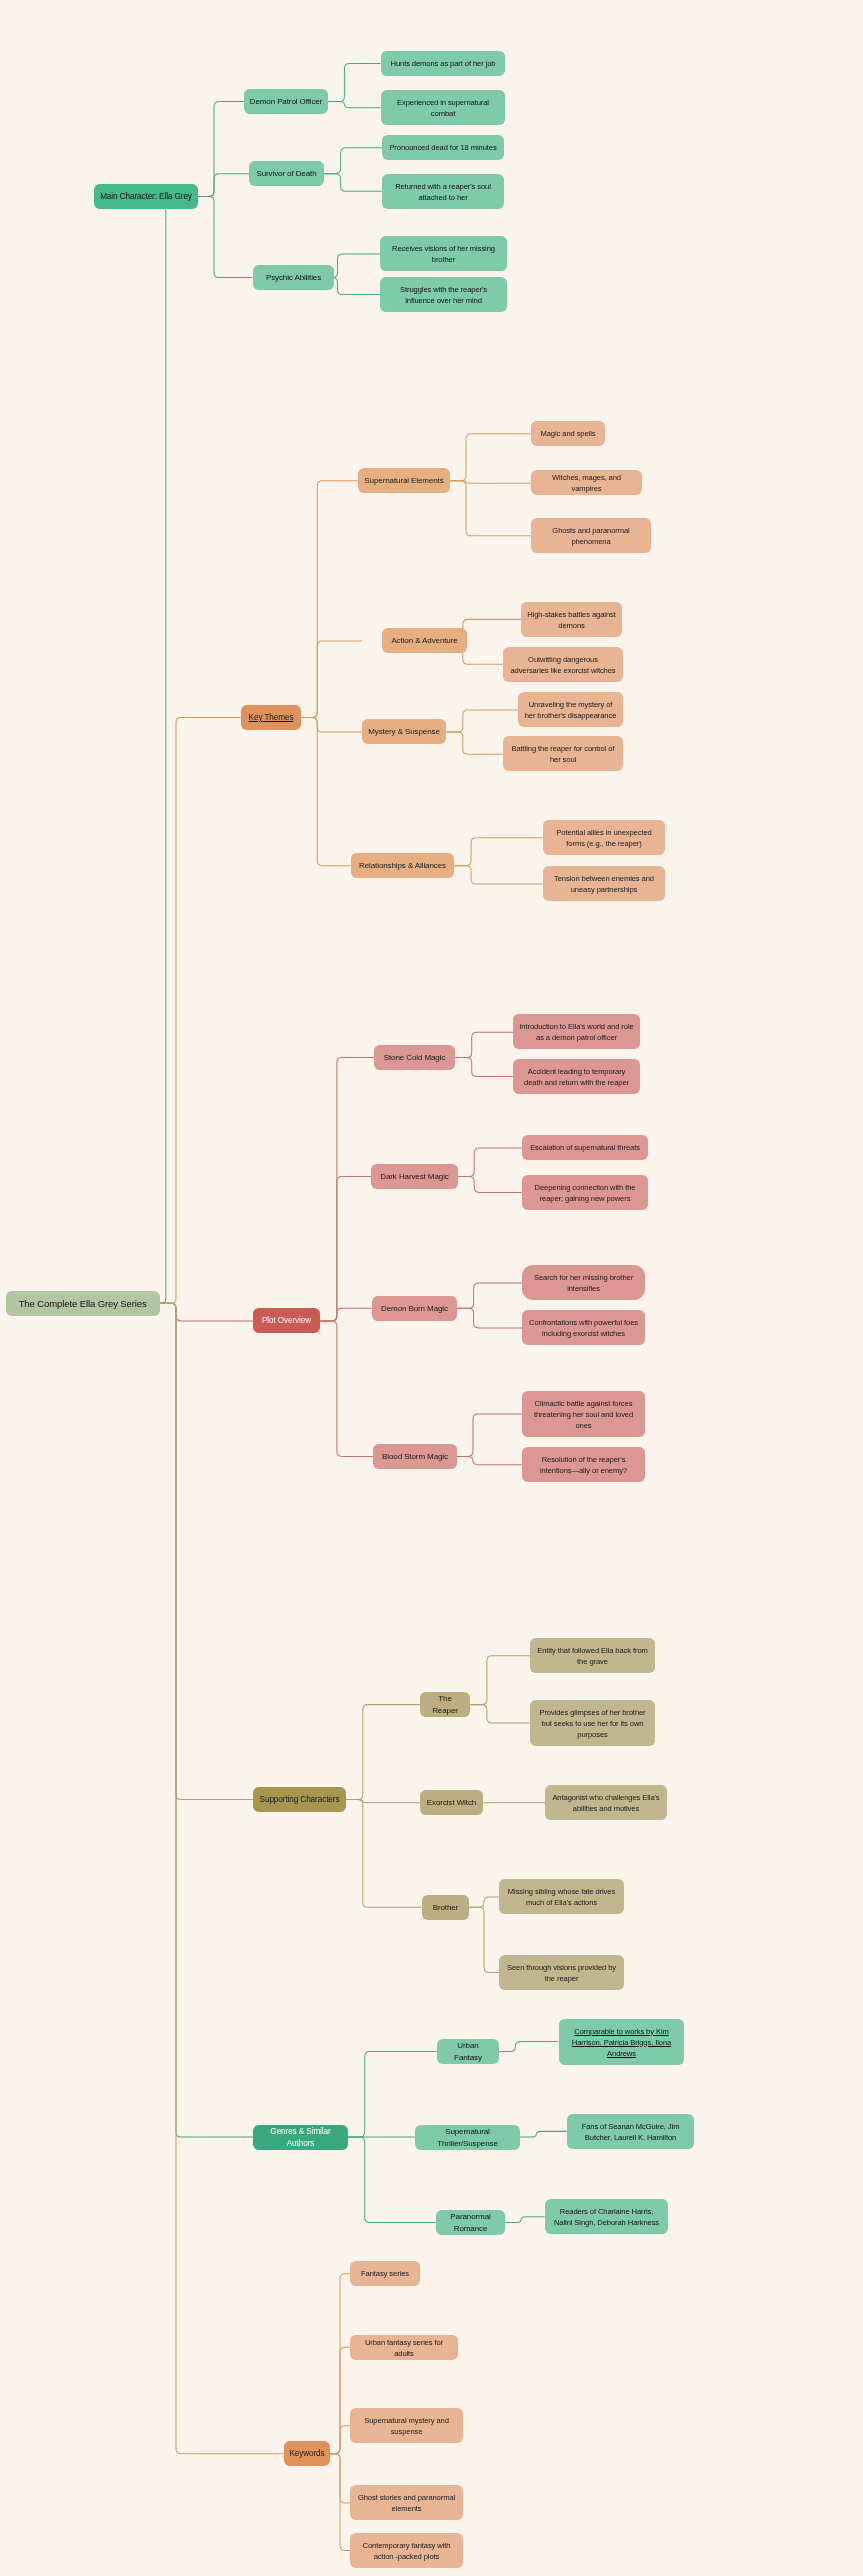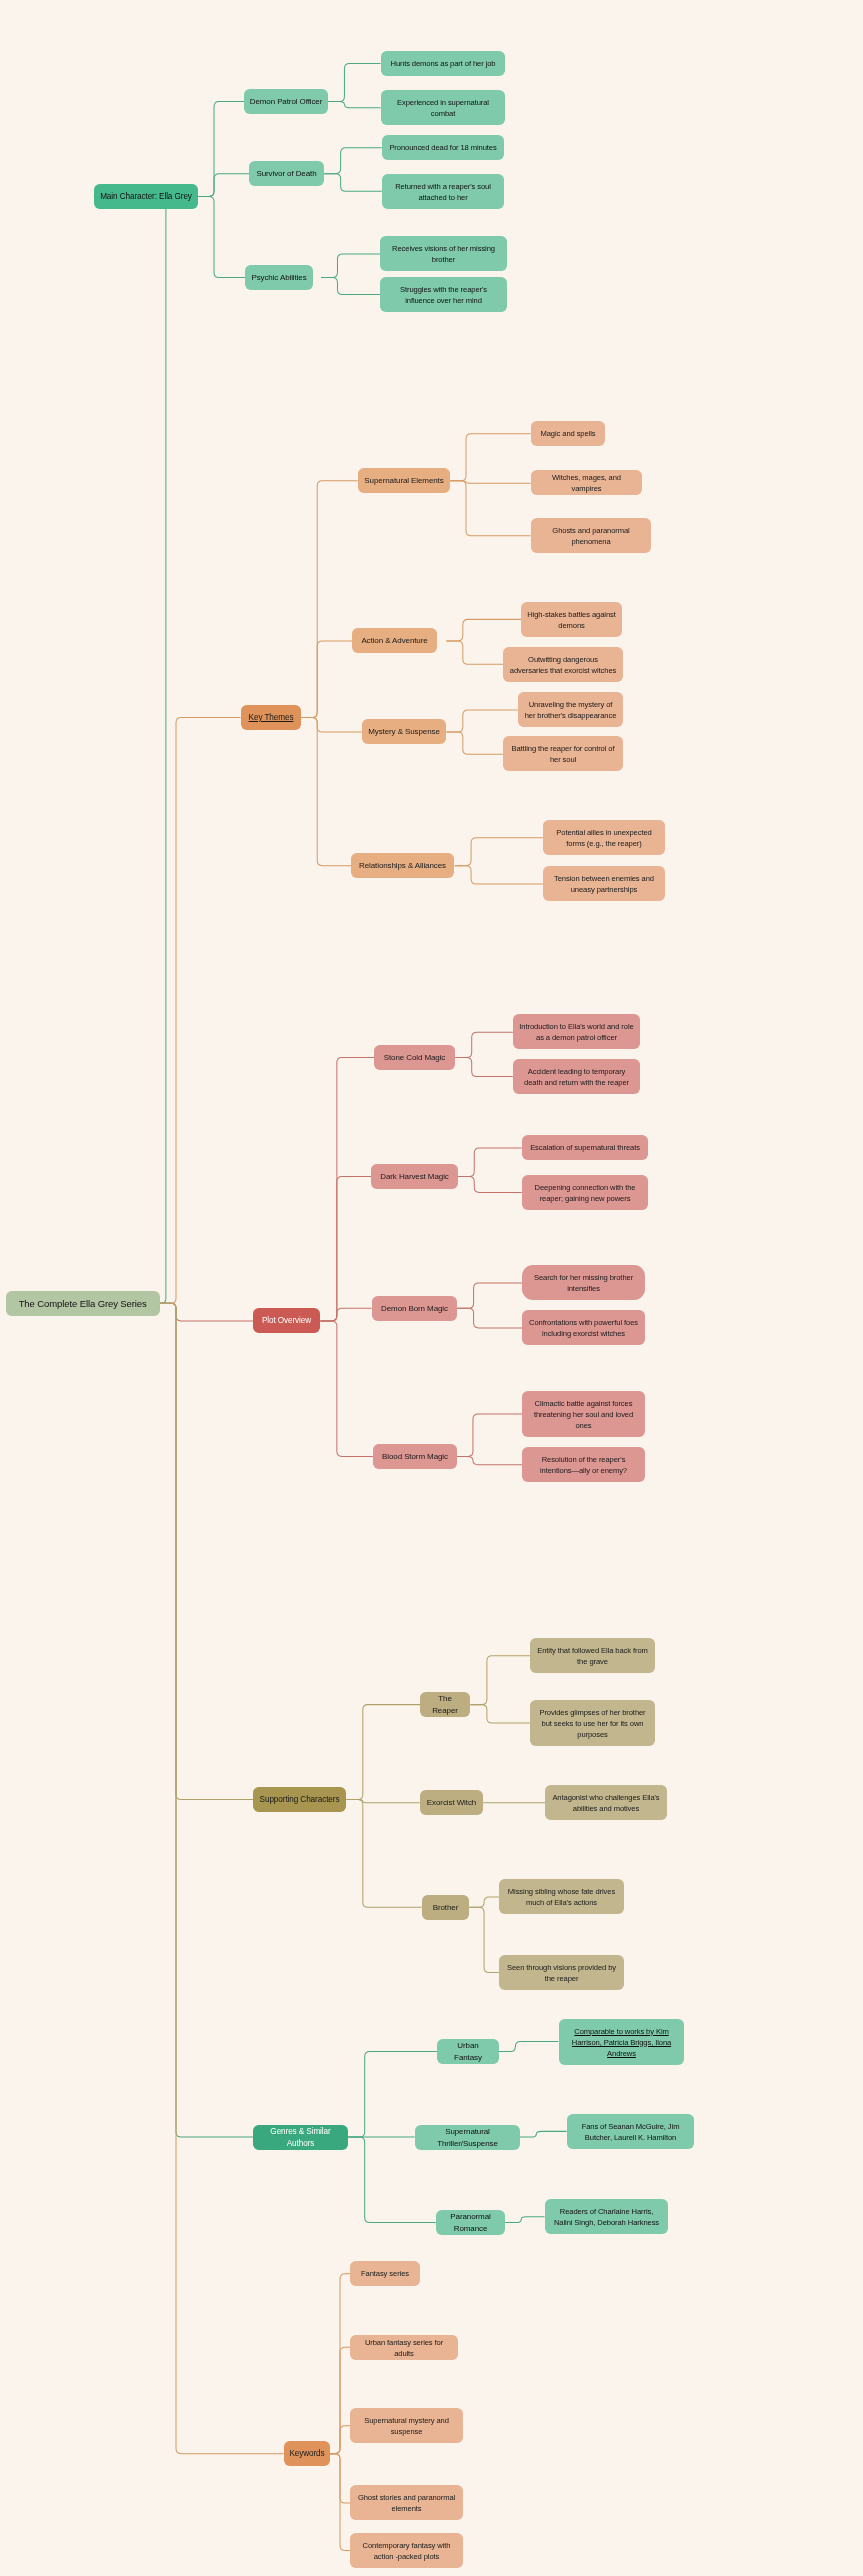--- a/index.html
+++ b/index.html
@@ -114,34 +114,34 @@
   <div class="node g-1" style="left:94px;top:184px;width:104px;height:25px;font-size:8.2px;">Main Character: Ella Grey</div>
 
   <div class="node g-2" style="left:244px;top:89px;width:84px;height:25px;font-size:8px;">Demon Patrol Officer</div>
   <div class="node g-3" style="left:381px;top:51px;width:124px;height:25px;font-size:7.6px;">Hunts demons as part of her job</div>
   <div class="node g-3" style="left:381px;top:90px;width:124px;height:35px;font-size:7.6px;">Experienced in supernatural combat</div>
 
   <div class="node g-2" style="left:249px;top:161px;width:75px;height:25px;font-size:8px;">Survivor of Death</div>
   <div class="node g-3" style="left:382px;top:135px;width:122px;height:25px;font-size:7.6px;">Pronounced dead for 18 minutes</div>
   <div class="node g-3" style="left:382px;top:174px;width:122px;height:35px;font-size:7.6px;">Returned with a reaper's soul attached to her</div>
 
-  <div class="node g-2" style="left:245px;top:265px;width:68px;height:25px;font-size:8px;">Psychic Abilities</div>
+  <div class="node g-2" style="left:253px;top:265px;width:81px;height:25px;font-size:8px;">Psychic Abilities</div>
   <div class="node g-3" style="left:380px;top:236px;width:127px;height:35px;font-size:7.6px;">Receives visions of her missing brother</div>
   <div class="node g-3" style="left:380px;top:277px;width:127px;height:35px;font-size:7.6px;">Struggles with the reaper's influence over her mind</div>
 
   <div class="node o-b" style="left:241px;top:705px;width:60px;height:25px;font-size:8.2px;">Key Themes</div>
 
   <div class="node o-2" style="left:358px;top:468px;width:92px;height:25px;font-size:8px;">Supernatural Elements</div>
   <div class="node o-3" style="left:531px;top:421px;width:74px;height:25px;font-size:7.6px;">Magic and spells</div>
   <div class="node o-3" style="left:531px;top:470px;width:111px;height:25px;font-size:7.6px;">Witches, mages, and vampires</div>
   <div class="node o-3" style="left:531px;top:518px;width:120px;height:35px;font-size:7.6px;">Ghosts and paranormal phenomena</div>
 
-  <div class="node o-2" style="left:352px;top:628px;width:85px;height:25px;font-size:8px;">Action &amp; Adventure</div>
+  <div class="node o-2" style="left:382px;top:628px;width:85px;height:25px;font-size:8px;">Action &amp; Adventure</div>
   <div class="node o-3" style="left:521px;top:602px;width:101px;height:35px;font-size:7.6px;">High-stakes battles against demons</div>
-  <div class="node o-3" style="left:503px;top:647px;width:120px;height:35px;font-size:7.6px;">Outwitting dangerous adversaries that exorcist witches</div>
+  <div class="node o-3" style="left:503px;top:647px;width:120px;height:35px;font-size:7.6px;">Outwitting dangerous adversaries like exorcist witches</div>
 
   <div class="node o-2" style="left:362px;top:719px;width:84px;height:25px;font-size:8px;">Mystery &amp; Suspense</div>
   <div class="node o-3" style="left:518px;top:692px;width:105px;height:35px;font-size:7.6px;">Unraveling the mystery of her brother's disappearance</div>
   <div class="node o-3" style="left:503px;top:736px;width:120px;height:35px;font-size:7.6px;">Battling the reaper for control of her soul</div>
 
   <div class="node o-2" style="left:351px;top:853px;width:103px;height:25px;font-size:8px;">Relationships &amp; Alliances</div>
   <div class="node o-3" style="left:543px;top:820px;width:122px;height:35px;font-size:7.6px;">Potential allies in unexpected forms (e.g., the reaper)</div>
   <div class="node o-3" style="left:543px;top:866px;width:122px;height:35px;font-size:7.6px;">Tension between enemies and uneasy partnerships</div>
 
   <div class="node r-b" style="left:253px;top:1308px;width:67px;height:25px;font-size:8.2px;">Plot Overview</div>

